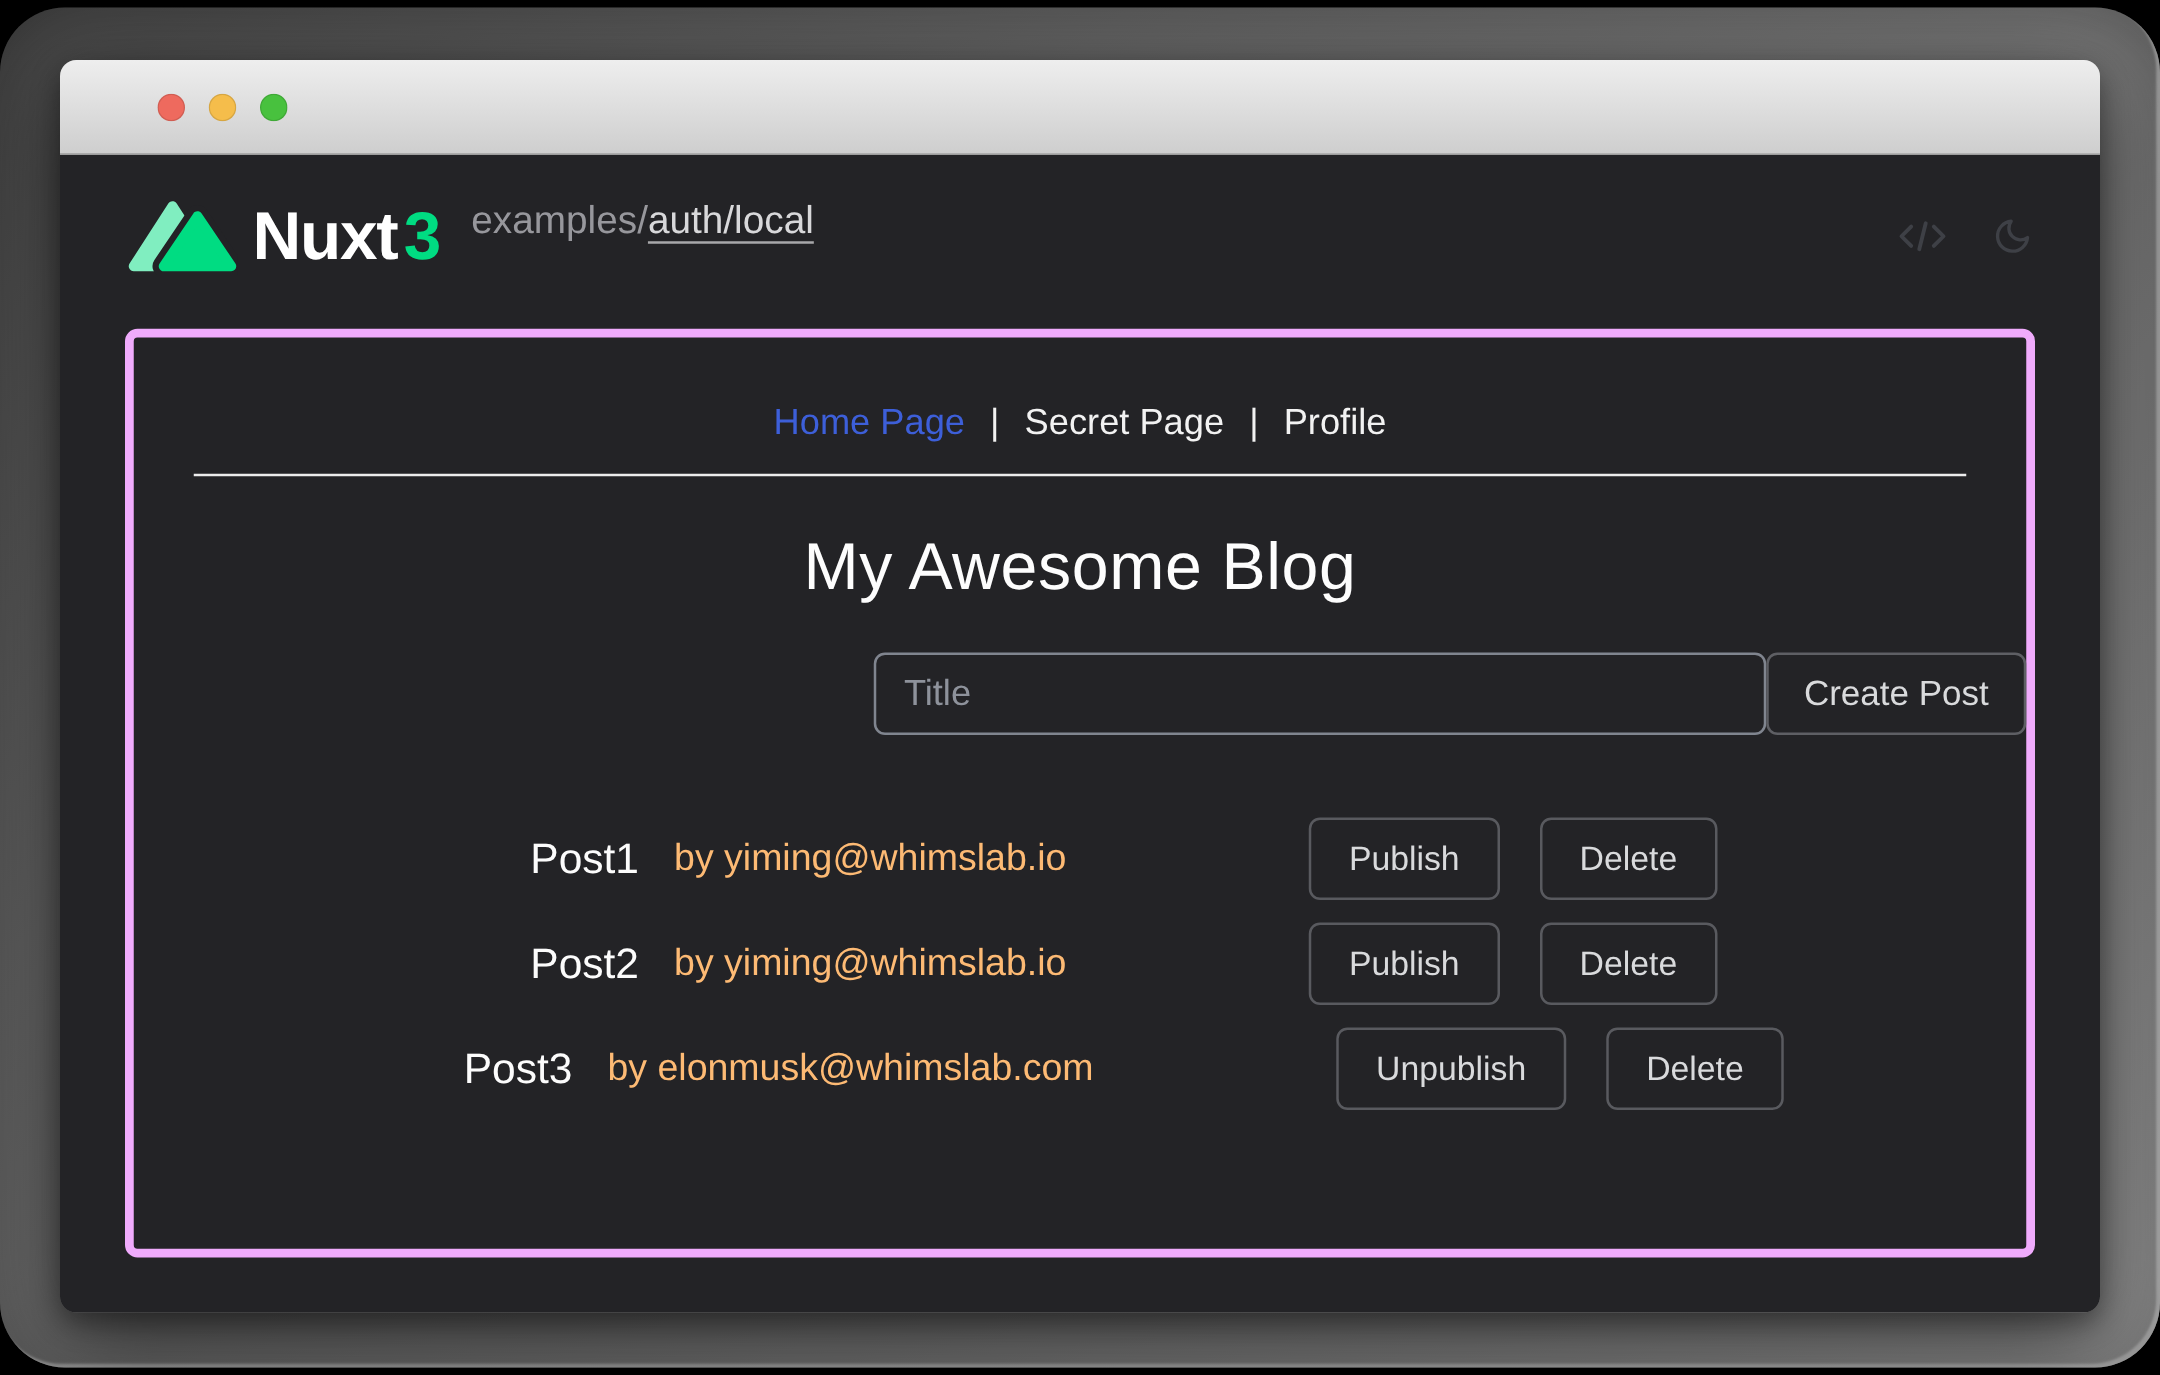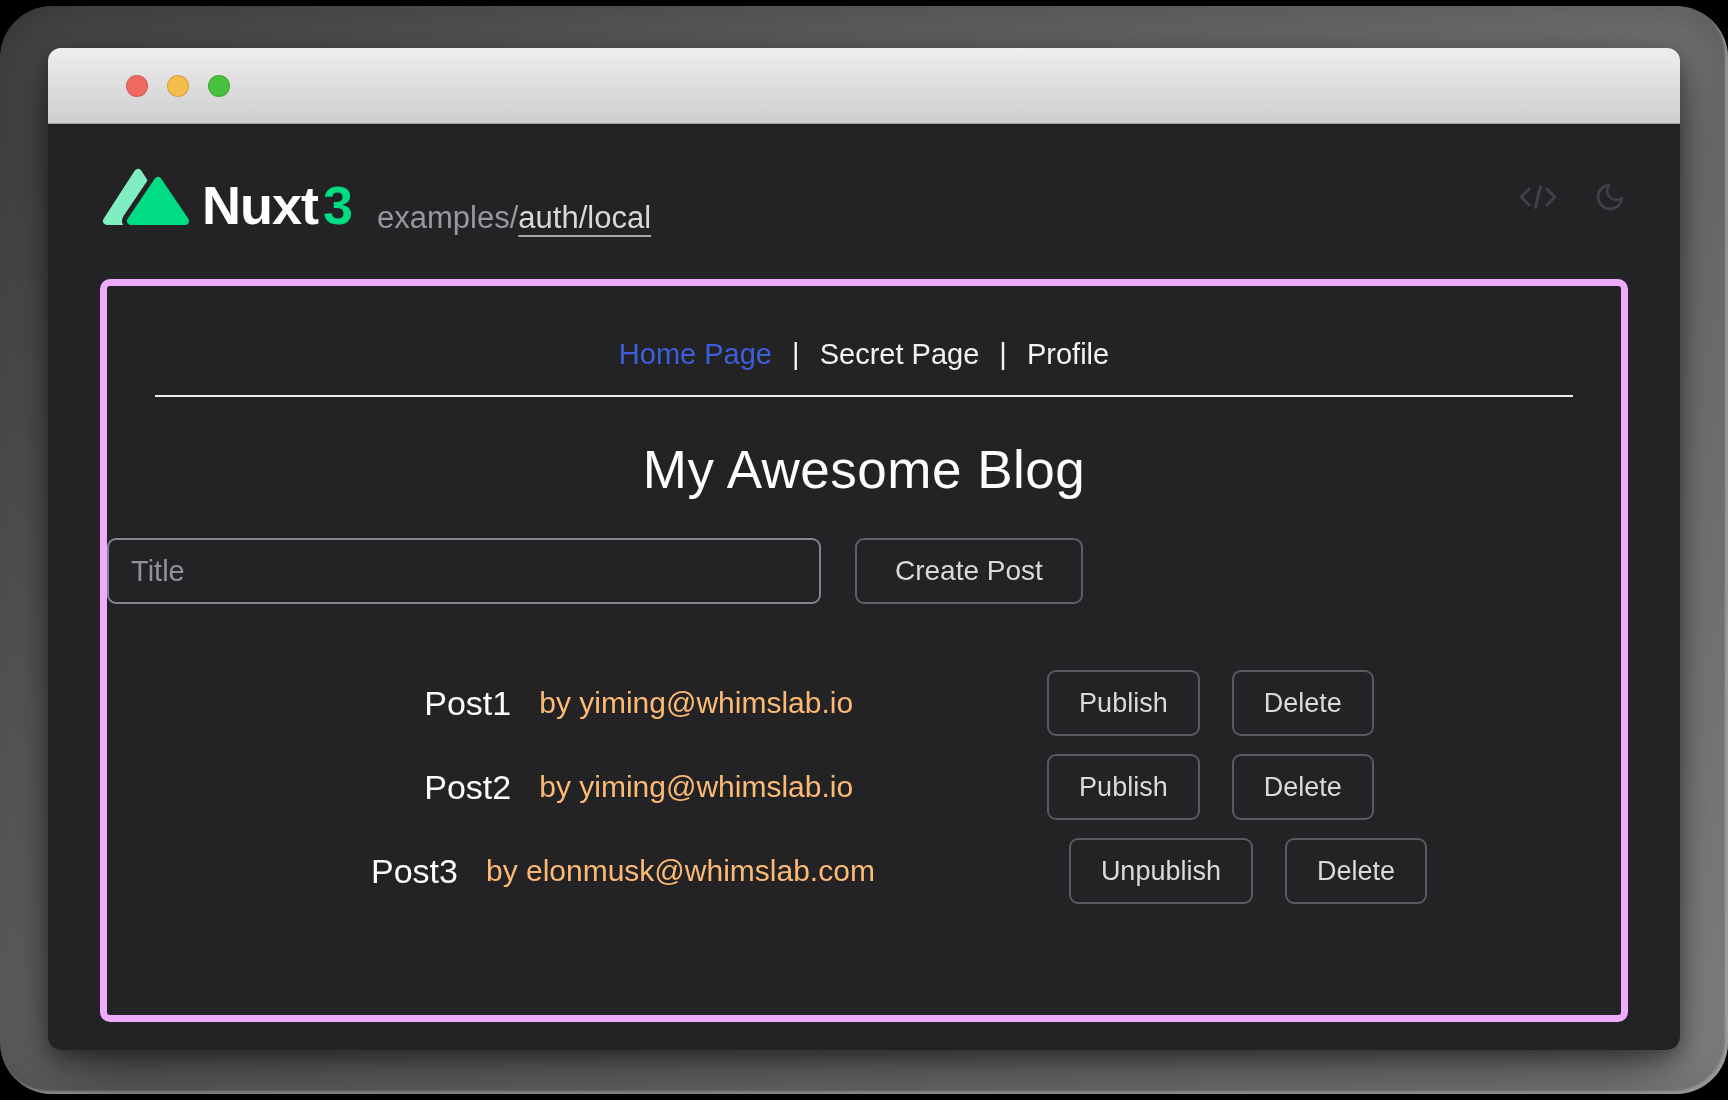--- a/index.html
+++ b/index.html
@@ -23,21 +23,21 @@
   .light { width:22px; height:22px; border-radius:50%; }
   .light.red    { background:#ee6a5e; border:1px solid rgba(0,0,0,.12); }
   .light.yellow { background:#f5bd4b; border:1px solid rgba(0,0,0,.12); }
   .light.green  { background:#48c13e; border:1px solid rgba(0,0,0,.12); }
 
   .content { height:926px; background:#232326; color:#fff; }
 
   
   .app-header { display:flex; align-items:center; padding:34px 54px 0 52px; }
   .logo-svg { display:block; margin-right:12px; }
-  .brandline { display:flex; align-items:flex-end;margin-top:16px; }
+  .brandline { display:flex; align-items:flex-start; }
   .brand-name { font-size:54px; font-weight:800; letter-spacing:-1px; color:#fff; }
   .brand-ver  { font-size:54px; font-weight:800; color:#00dc82; margin-left:5px; }
   .crumb { margin-left:24px; font-size:31px; color:#97979c; }
   .crumb a { color:#d8d8da; text-decoration:underline; text-decoration-color:#a8a8aa;
              text-decoration-thickness:2px; text-underline-offset:7px; cursor:pointer; }
   .header-icons { margin-left:auto; display:flex; align-items:center; gap:34px; }
   .hicon { color:#3e4046; cursor:pointer; display:block; }
 
   
   .container { margin:43px 52px 0; height:743px; border:7px solid #f0abfc; border-radius:10px; }
@@ -45,29 +45,29 @@
   .nav { margin-top:52px; text-align:center; font-size:29px; color:#f2f2f2; }
   .nav a { cursor:pointer; }
   .nav .active { color:#3d5fd9; }
   .nav .sep { margin:0 12px; color:#f2f2f2; }
 
   .rule { margin:24px 48px 0; border:none; border-top:2px solid #ececec; }
 
   h1.blog-title { margin-top:42px; text-align:center; font-size:53px; font-weight:400;
                   letter-spacing:.5px; color:#fdfdfd; }
 
-  .form-row { margin-top:38px; display:flex; justify-content:flex-start; align-items:center; gap:34px; }
+  .form-row { margin-top:38px; display:flex; justify-content:flex-end; align-items:center; }
   .title-input { width:714px; height:66px; background:transparent; border:2px solid #80858f;
                  border-radius:9px; padding:0 22px; font-size:29px; color:#e9e9ea;
                  font-family:"Liberation Sans", sans-serif; outline:none; }
   .title-input::placeholder { color:#8e929b; }
   .btn { height:66px; background:transparent; border:2px solid #595a5f; border-radius:9px;
          color:#d9dadc; font-size:27px; font-family:"Liberation Sans", sans-serif;
          cursor:pointer; }
-  .create-btn { padding:0 38px; font-size:28px; border-color:#5e5f64; }
+  .create-btn { padding:0 28px; font-size:28px; border-color:#5e5f64; }
 
   .posts { margin-top:66px; list-style:none; display:flex; flex-direction:column;
            gap:18px; padding-left:70px; }
   .post-row { display:flex; justify-content:center; align-items:center; }
   .post-title  { font-size:34px; font-weight:400; color:#fcfcfc; }
   .post-author { margin-left:28px; font-size:30px; color:#fdba74; }
   .btn-group { margin-left:180px; display:flex; gap:18px; }
   .row-btn { padding:0 30px;margin-left:14px; }
 </style>
 </head>

